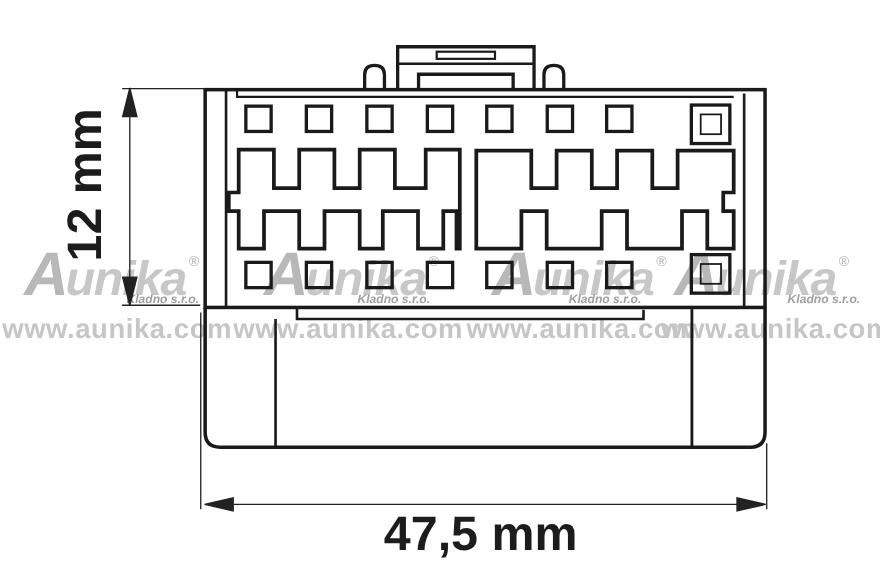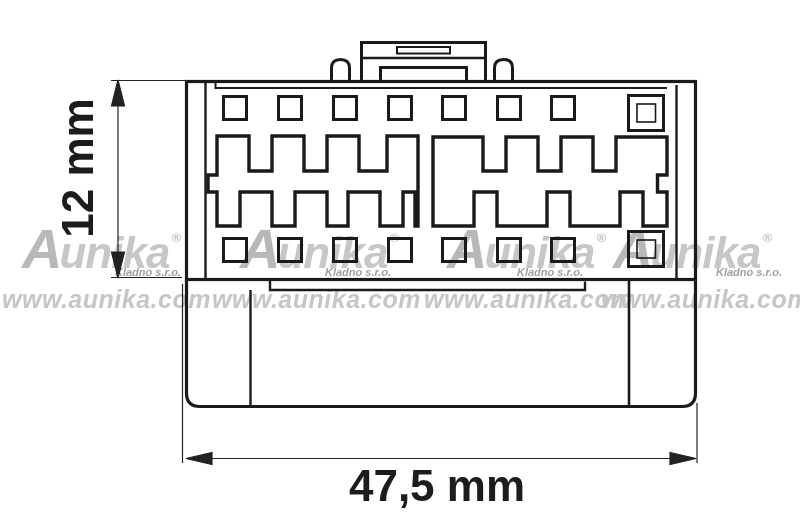--- a/index.html
+++ b/index.html
@@ -7,21 +7,21 @@
          font-family:"Liberation Sans", sans-serif;}
   
   #watermarks{position:absolute;inset:0;z-index:1;}
   .wm-logo{position:absolute;top:221px;white-space:nowrap;font-style:italic;font-weight:bold;
            color:#c7c7c7;line-height:1;letter-spacing:-1px;}
   .wm-logo .wm-a{font-size:56px;color:#b8b8b8;letter-spacing:-3px;}
   .wm-logo .wm-rest{font-size:44px;color:#c7c7c7;}
   .wm-logo .wm-reg{font-size:13px;position:relative;top:-26px;left:2px;color:#c2c2c2;letter-spacing:0;}
   .wm-kladno{position:absolute;top:266px;font-size:11px;font-weight:bold;font-style:italic;
              color:#9f9f9f;white-space:nowrap;}
-  .wm-www{position:absolute;top:285px;font-size:25px;font-weight:bold;font-style:italic;
+  .wm-www{position:absolute;top:285px;font-size:25px;font-weight:bold;
           color:#c6c6c6;white-space:nowrap;letter-spacing:0.5px;}
   .l1{left:22px}.l2{left:240px}.l3{left:447px}.l4{left:613px}
   .k1{left:115px}.k2{left:325px}.k3{left:517px}.k4{left:716px}
   .w1{left:2px}.w2{left:212px}.w3{left:424px}.w4{left:601px}
   
   #drawing{position:absolute;left:0;top:0;z-index:2;}
   
   .dim-text{position:absolute;z-index:3;font-weight:bold;color:#1c1c1c;font-size:44px;
             line-height:1;text-align:center;}
   #dim-height-label{left:-14px;top:146px;width:184px;height:44px;

